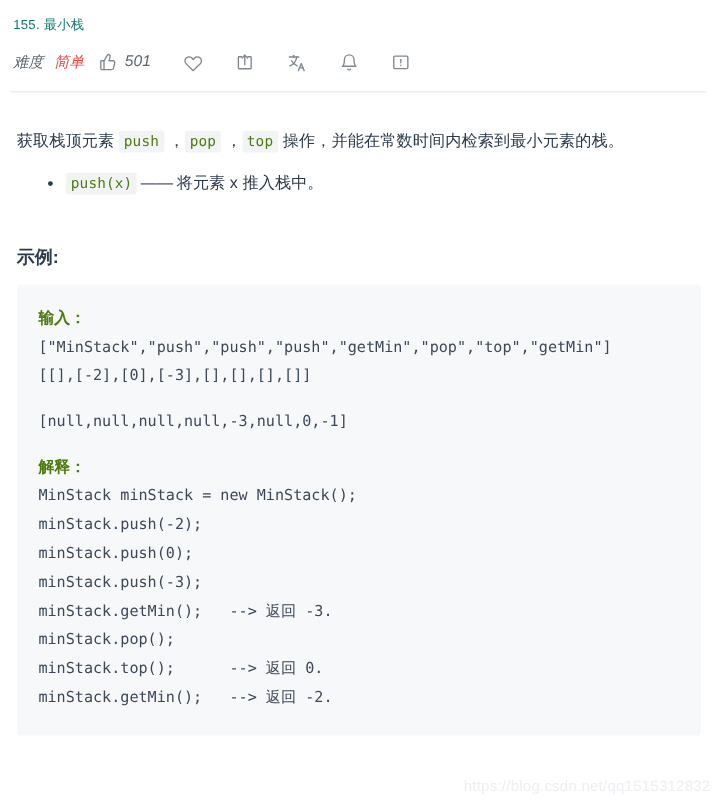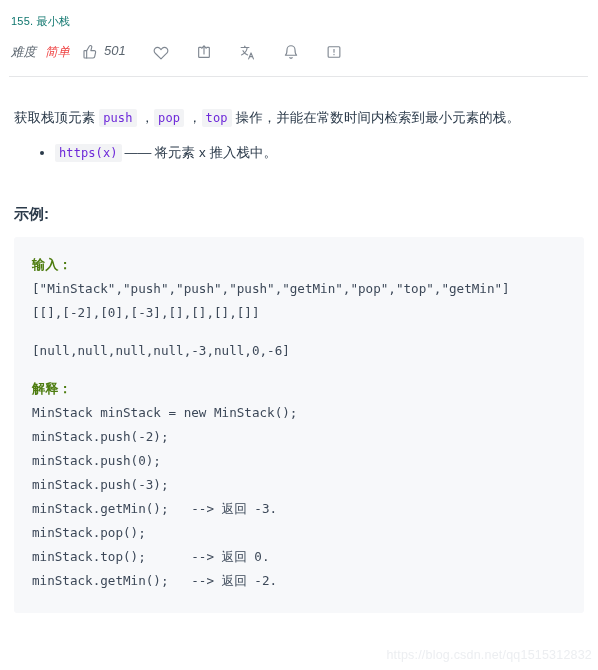--- a/index.html
+++ b/index.html
@@ -73,21 +73,21 @@
     font-size: 13.4px;
     line-height: 22px;
     color: #2b3a4a;
     padding-top: 17px;
     letter-spacing: 0.15px;
   }
 
   code.inline {
     font-family: "DejaVu Sans Mono", "Liberation Mono", monospace;
     background: #f2f3f5;
-    color: #6d28d9;
+    color: #4d7c0f;
     font-size: 12px;
     padding: 2px 4px;
     border-radius: 2px;
     white-space: pre;
   }
 
   ul.op-list {
     margin: 9px 0 0 0;
     padding-left: 41px;
     list-style: none;
@@ -228,33 +228,33 @@
   </div>
 
   <div class="divider"></div>
 </div>
 
 <div class="content">
 
   <p class="desc"><span>获取栈顶元素 </span><code class="inline">push</code><span> ，</span><code class="inline">pop</code><span> ，</span><code class="inline">top</code><span> 操作，并能在常数时间内检索到最小元素的栈。</span></p>
 
   <ul class="op-list">
-    <li><code class="inline">https(x)</code><span class="dash">——</span><span>将元素 x 推入栈中。</span></li>
+    <li><code class="inline">push(x)</code><span class="dash">——</span><span>将元素 x 推入栈中。</span></li>
   </ul>
 
   <div class="section-heading">示例:</div>
 
   <div class="example-box">
     <div class="ex-label">输入：</div>
     <div class="ex-code">["MinStack","push","push","push","getMin","pop","top","getMin"]
 [[],[-2],[0],[-3],[],[],[],[]]</div>
 
     <div class="ex-gap"></div>
 
-    <div class="ex-code">[null,null,null,null,-3,null,0,-6]</div>
+    <div class="ex-code">[null,null,null,null,-3,null,0,-1]</div>
 
     <div class="ex-gap"></div>
 
     <div class="ex-label">解释：</div>
     <div class="ex-code">MinStack minStack = new MinStack();
 minStack.push(-2);
 minStack.push(0);
 minStack.push(-3);
 minStack.getMin();   --&gt; 返回 -3.
 minStack.pop();

